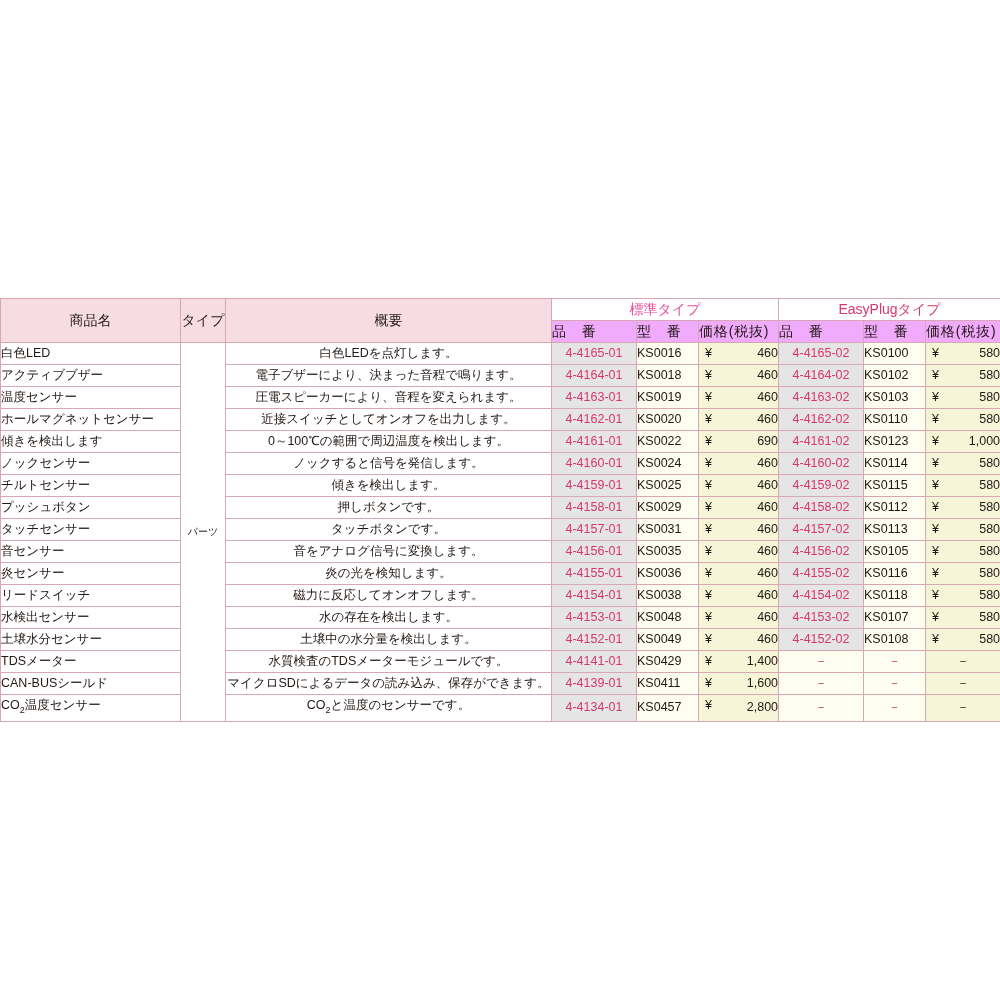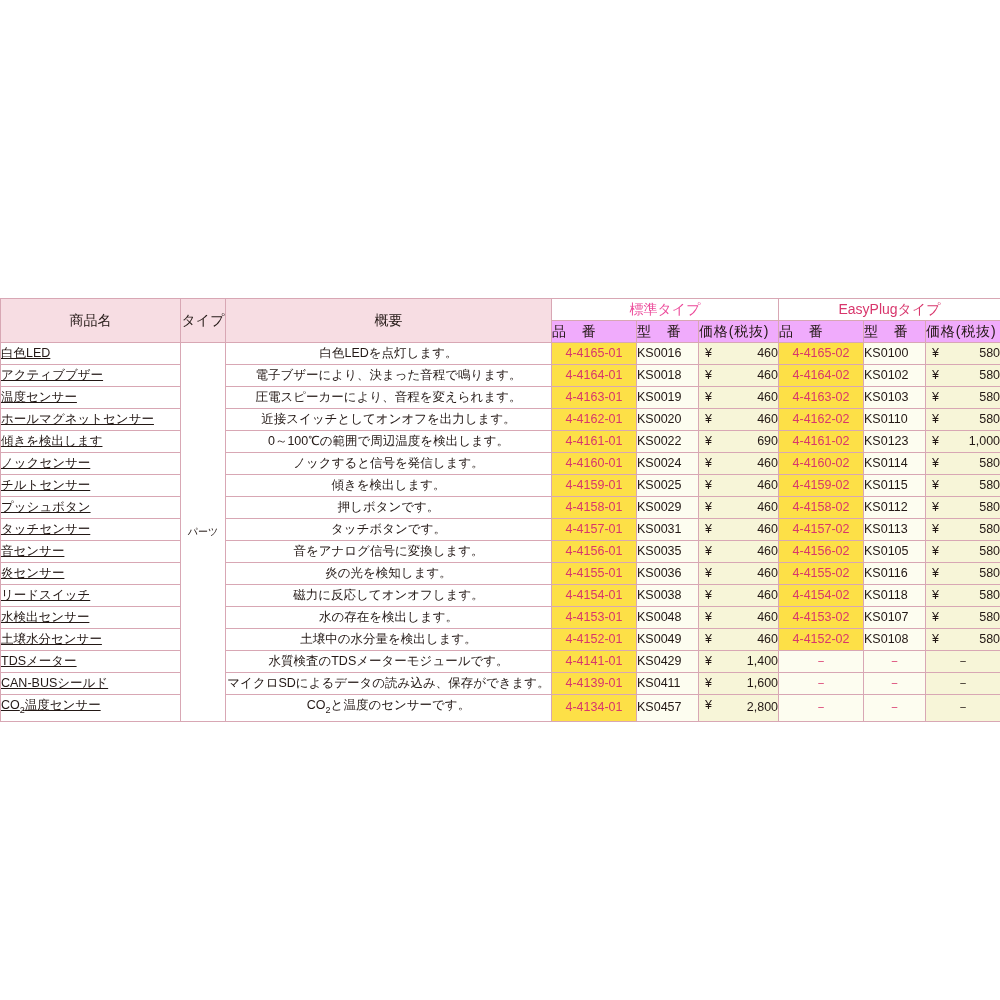--- a/index.html
+++ b/index.html
@@ -55,36 +55,35 @@
     font-size: 14px;
     color: #ec4899;
   }
   .hdr-group.plug { color: #d8366c; margin-left: 16px; }
 
   
   .c-name {
     text-align: left;
     padding-left: 4px;
     font-size: 12.5px;
-    text-decoration: underline;
   }
   .c-type {
     text-align: center;
     font-size: 10px;
   }
   .c-desc {
     text-align: center;
     padding-left: 5px;
     font-size: 12.5px;
   }
   .c-sku {
     text-align: center;
     color: #d8366c;
     font-size: 12.5px;
-    background: #fde047;
+    background: #e5e5e5;
   }
   .c-model {
     font-size: 12.5px;
     background: #fdfdf0;
   }
   .c-price {
     background: #f7f5d8;
     font-size: 12.5px;
     text-align: right;
     padding-right: 6px;

